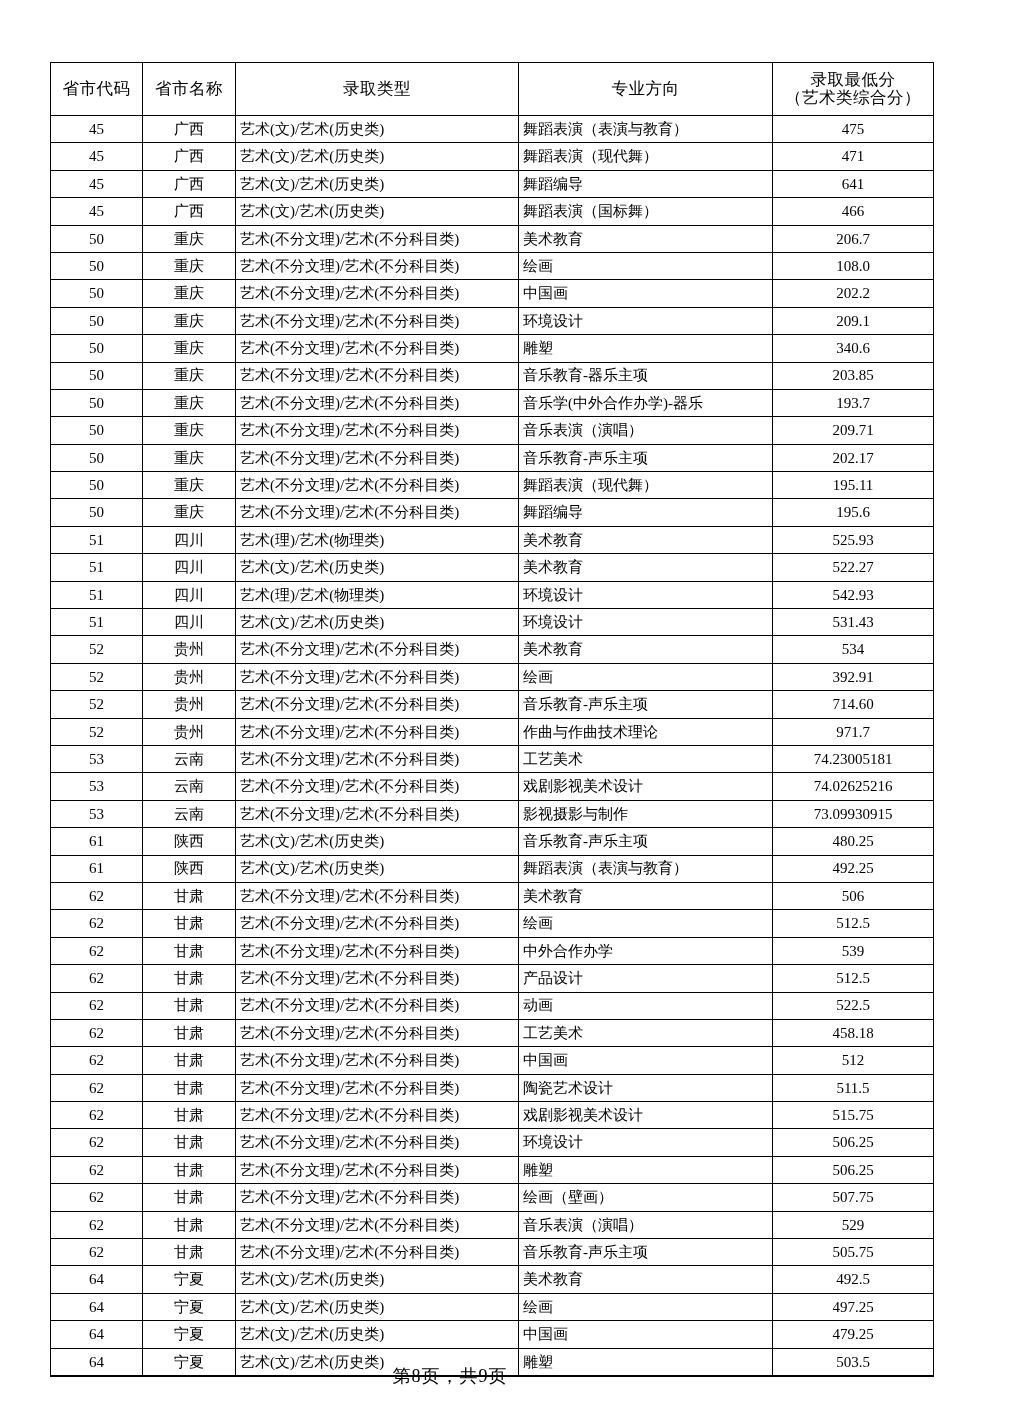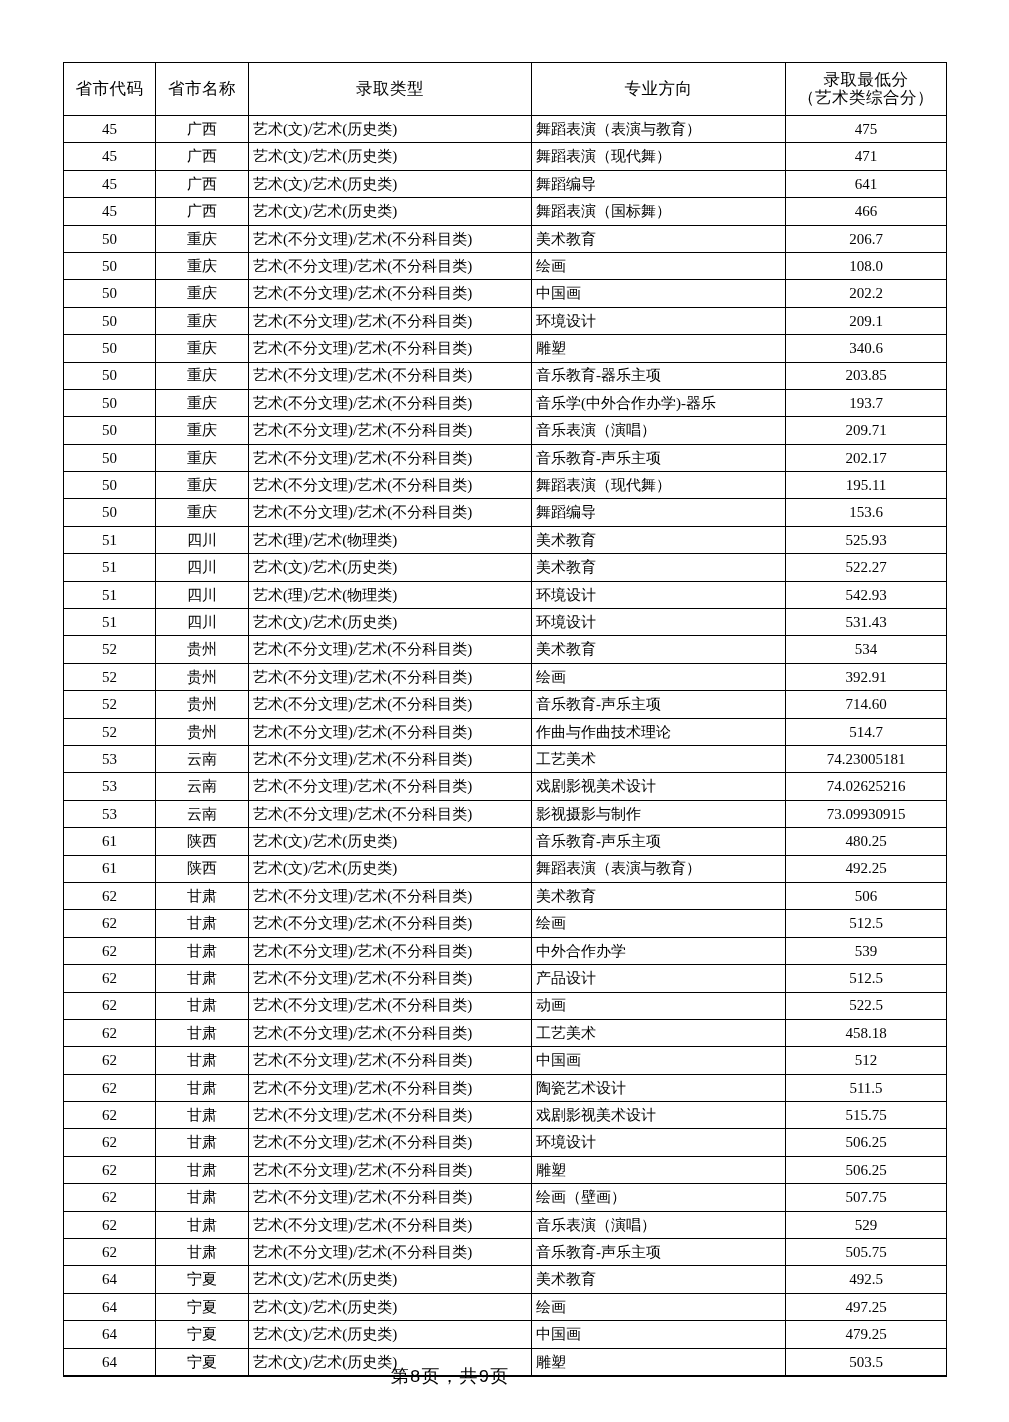--- a/index.html
+++ b/index.html
@@ -16,21 +16,21 @@
     overflow: hidden;
   }
   .page {
     position: absolute;
     left: 0; top: 0;
     width: 1009px;
     height: 1422px;
   }
   table.score-table {
     position: absolute;
-    left: 63px;
+    left: 50px;
     top: 62px;
     width: 883px;
     border-collapse: collapse;
     table-layout: fixed;
   }
   table.score-table td,
   table.score-table th {
     border: 1px solid #000000;
     padding: 0;
     font-weight: normal;
@@ -81,21 +81,21 @@
   thead tr th { border-top: 2px solid #000; }
 
   .footer {
     position: absolute;
     left: 0;
     top: 1364px;
     width: 900px;
     text-align: center;
     font-size: 18px;
     letter-spacing: 1px;
-    font-family: Liberation Mono, monospace;
+    font-family: Liberation Serif, serif;
   }
 </style>
 </head>
 <body>
 
 <div class="page">
 
   <table class="score-table">
     <colgroup>
       <col class="c-code">
@@ -221,21 +221,21 @@
           <td class="prov">重庆</td>
           <td class="type">艺术(不分文理)/艺术(不分科目类)</td>
           <td class="major">舞蹈表演（现代舞）</td>
           <td class="score">195.11</td>
         </tr>
         <tr>
           <td class="code">50</td>
           <td class="prov">重庆</td>
           <td class="type">艺术(不分文理)/艺术(不分科目类)</td>
           <td class="major">舞蹈编导</td>
-          <td class="score">153.6</td>
+          <td class="score">195.6</td>
         </tr>
         <tr>
           <td class="code">51</td>
           <td class="prov">四川</td>
           <td class="type">艺术(理)/艺术(物理类)</td>
           <td class="major">美术教育</td>
           <td class="score">525.93</td>
         </tr>
         <tr>
           <td class="code">51</td>
@@ -277,21 +277,21 @@
           <td class="prov">贵州</td>
           <td class="type">艺术(不分文理)/艺术(不分科目类)</td>
           <td class="major">音乐教育-声乐主项</td>
           <td class="score">714.60</td>
         </tr>
         <tr>
           <td class="code">52</td>
           <td class="prov">贵州</td>
           <td class="type">艺术(不分文理)/艺术(不分科目类)</td>
           <td class="major">作曲与作曲技术理论</td>
-          <td class="score">514.7</td>
+          <td class="score">971.7</td>
         </tr>
         <tr>
           <td class="code">53</td>
           <td class="prov">云南</td>
           <td class="type">艺术(不分文理)/艺术(不分科目类)</td>
           <td class="major">工艺美术</td>
           <td class="score">74.23005181</td>
         </tr>
         <tr>
           <td class="code">53</td>

